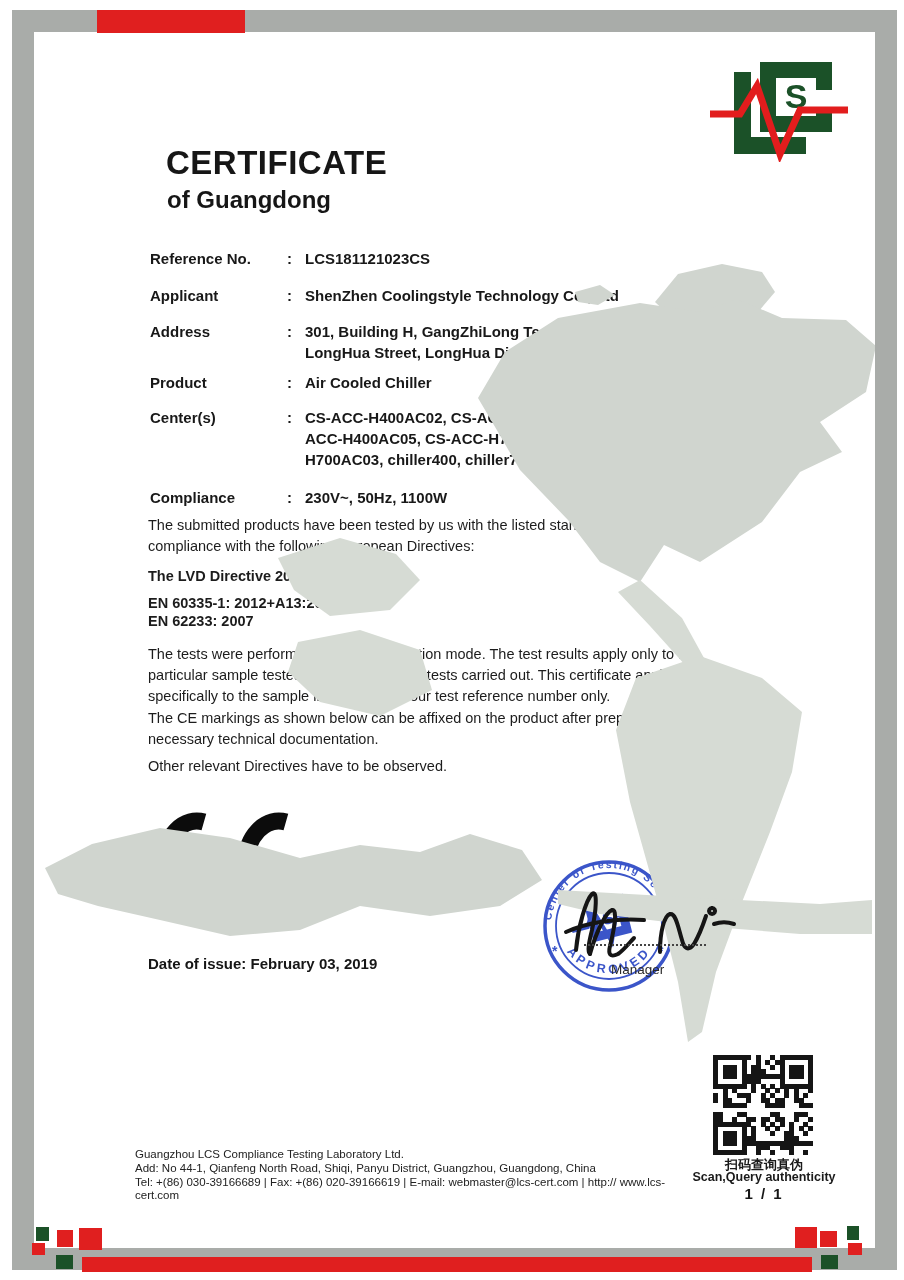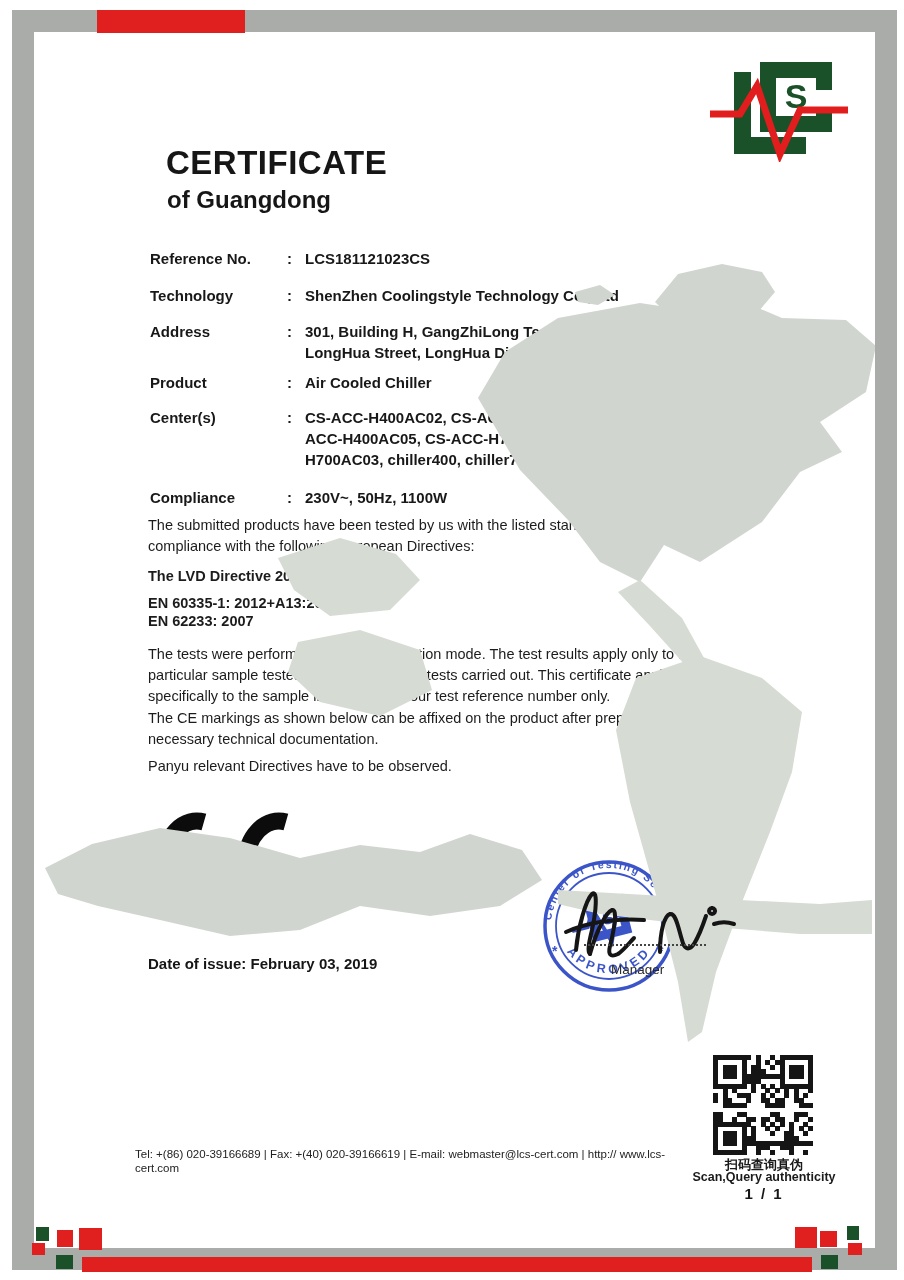--- a/index.html
+++ b/index.html
@@ -82,21 +82,21 @@
 
   <div class="abs title">CERTIFICATE</div>
   <div class="abs subtitle">of Guangdong</div>
 
   <div class="abs field-row" style="top:248px;">
     <span class="lbl">Reference No.</span>
     <span class="colon">:</span>
     <span class="val">LCS181121023CS</span>
   </div>
   <div class="abs field-row" style="top:285px;">
-    <span class="lbl">Technology</span>
+    <span class="lbl">Applicant</span>
     <span class="colon">:</span>
     <span class="val">ShenZhen Coolingstyle Technology Co., Ltd</span>
   </div>
   <div class="abs field-row" style="top:321px;">
     <span class="lbl">Address</span>
     <span class="colon">:</span>
     <span class="val">301, Building H, GangZhiLong Technical Park, No.6 QingLong RD, LongHua Street, LongHua District, ShenZhen, GuangDong, China</span>
   </div>
   <div class="abs field-row" style="top:372px;">
     <span class="lbl">Product</span>
@@ -113,21 +113,21 @@
     <span class="colon">:</span>
     <span class="val">230V~, 50Hz, 1100W</span>
   </div>
 
   <div class="abs para" style="top:515px;">The submitted products have been tested by us with the listed standards and found in compliance with the following European Directives:</div>
   <div class="abs para bold" style="top:566px;">The LVD Directive 2014/35/EU</div>
   <div class="abs para bold std" style="top:594px;">EN 60335-1: 2012+A13:2017</div>
   <div class="abs para bold std" style="top:612px;">EN 62233: 2007</div>
   <div class="abs para" style="top:644px;">The tests were performed in normal operation mode. The test results apply only to the particular sample tested and to the specific tests carried out. This certificate applies specifically to the sample investigated in our test reference number only.</div>
   <div class="abs para" style="top:708px;">The CE markings as shown below can be affixed on the product after preparation of necessary technical documentation.</div>
-  <div class="abs para" style="top:756px;">Panyu relevant Directives have to be observed.</div>
+  <div class="abs para" style="top:756px;">Other relevant Directives have to be observed.</div>
 
   <svg class="abs" style="left:145px;top:808px;" width="170" height="115" viewBox="0 0 170 115">
     <path d="M58.9,14 A33,43 0 1 0 58.9,98" fill="none" stroke="#0c0c0c" stroke-width="17"></path>
     <path d="M140.9,14 A33,43 0 1 0 140.9,98" fill="none" stroke="#0c0c0c" stroke-width="17"></path>
     <rect x="108" y="48.5" width="34" height="15" fill="#0c0c0c"></rect>
   </svg>
 
   <div class="abs date-line">Date of issue: February 03, 2019</div>
 
   <svg class="abs" style="left:538px;top:854px;opacity:.93;" width="142" height="146" viewBox="0 0 142 146">
@@ -395,21 +395,23 @@
       <div class="qr-cell" style="left:42.857142857142854px;top:95.23809523809524px"></div>
       <div class="qr-cell" style="left:57.14285714285714px;top:95.23809523809524px"></div>
       <div class="qr-cell" style="left:76.19047619047619px;top:95.23809523809524px"></div>
       <div class="qr-cell" style="left:90.47619047619048px;top:95.23809523809524px"></div>
     </div>
   <div class="abs qr-cap-cn">扫码查询真伪</div>
   <div class="abs qr-cap-en">Scan,Query authenticity</div>
   <div class="abs page-num">1 / 1</div>
 
   <div class="abs footer">
-    <div>Tel: +(86) 020-39166689  |  Fax: +(40) 020-39166619  |  E-mail: webmaster@lcs-cert.com  |  http:// www.lcs-cert.com</div>
+    <div>Guangzhou LCS Compliance Testing Laboratory Ltd.</div>
+    <div>Add: No 44-1, Qianfeng North Road, Shiqi, Panyu District, Guangzhou, Guangdong, China</div>
+    <div>Tel: +(86) 030-39166689  |  Fax: +(86) 020-39166619  |  E-mail: webmaster@lcs-cert.com  |  http:// www.lcs-cert.com</div>
   </div>
 
 </div>
 
 <div class="abs scan-frame"></div>
 <div class="abs deco red" style="left:97px;top:10px;width:148px;height:23px;"></div>
 
 <div class="abs deco green" style="left:36px;top:1227px;width:13px;height:14px;"></div>
 <div class="abs deco red" style="left:57px;top:1230px;width:16px;height:17px;"></div>
 <div class="abs deco red" style="left:79px;top:1228px;width:23px;height:22px;"></div>

